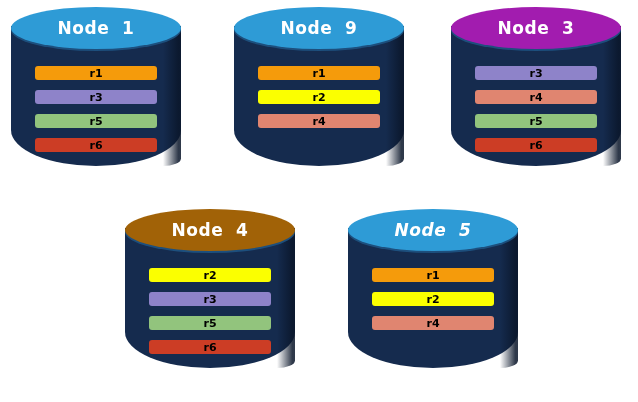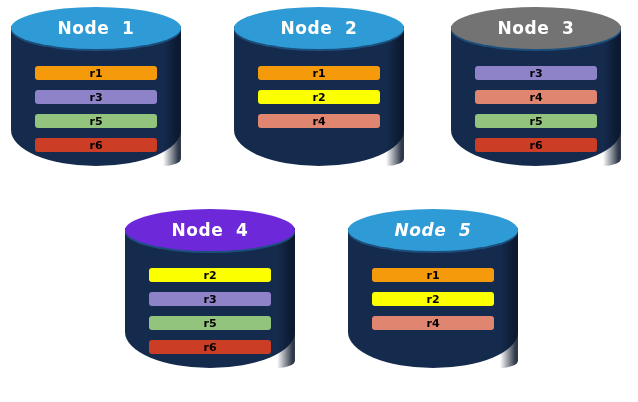--- a/index.html
+++ b/index.html
@@ -110,45 +110,45 @@
         <div class="shard" style="background: rgb(245, 155, 11); color: rgb(0, 0, 0);">r1</div>
         <div class="shard" style="background: rgb(142, 131, 201); color: rgb(0, 0, 0);">r3</div>
         <div class="shard" style="background: rgb(146, 196, 125); color: rgb(0, 0, 0);">r5</div>
         <div class="shard" style="background: rgb(204, 61, 37); color: rgb(0, 0, 0);">r6</div>
       </div>
     </div>
     <div class="node" style="left: 231px; top: 4px;">
       <div class="cyl-body" style="background: rgb(21, 43, 78);"></div>
       <div class="cyl-shade"></div>
       <div class="cyl-top" style="background: rgb(46, 155, 214);">
-        <div class="cyl-top-label" style="color: rgb(255, 255, 255);">Node  2</div>
+        <div class="cyl-top-label" style="color: rgb(255, 255, 255);">Node  9</div>
       </div>
       <div class="shards">
         <div class="shard" style="background: rgb(245, 155, 11); color: rgb(0, 0, 0);">r1</div>
         <div class="shard" style="background: rgb(251, 255, 0); color: rgb(0, 0, 0);">r2</div>
         <div class="shard" style="background: rgb(224, 133, 112); color: rgb(0, 0, 0);">r4</div>
       </div>
     </div>
     <div class="node" style="left: 448px; top: 4px;">
       <div class="cyl-body" style="background: rgb(21, 43, 78);"></div>
       <div class="cyl-shade"></div>
-      <div class="cyl-top" style="background: #737373; text-decoration: underline;">
+      <div class="cyl-top" style="background: #a21caf; text-decoration: underline;">
         <div class="cyl-top-label" style="color: rgb(255, 255, 255);">Node  3</div>
       </div>
       <div class="shards">
         <div class="shard" style="background: rgb(142, 131, 201); color: rgb(0, 0, 0);">r3</div>
         <div class="shard" style="background: rgb(224, 133, 112); color: rgb(0, 0, 0);">r4</div>
         <div class="shard" style="background: rgb(146, 196, 125); color: rgb(0, 0, 0);">r5</div>
         <div class="shard" style="background: rgb(204, 61, 37); color: rgb(0, 0, 0);">r6</div>
       </div>
     </div>
     <div class="node" style="left: 122px; top: 206px;">
       <div class="cyl-body" style="background: rgb(21, 43, 78);"></div>
       <div class="cyl-shade"></div>
-      <div class="cyl-top" style="background: #6d28d9;">
+      <div class="cyl-top" style="background: #a16207;">
         <div class="cyl-top-label" style="color: rgb(255, 255, 255);">Node  4</div>
       </div>
       <div class="shards">
         <div class="shard" style="background: rgb(251, 255, 0); color: rgb(0, 0, 0);">r2</div>
         <div class="shard" style="background: rgb(142, 131, 201); color: rgb(0, 0, 0);">r3</div>
         <div class="shard" style="background: rgb(146, 196, 125); color: rgb(0, 0, 0);">r5</div>
         <div class="shard" style="background: rgb(204, 61, 37); color: rgb(0, 0, 0);">r6</div>
       </div>
     </div>
     <div class="node" style="left: 345px; top: 206px;">

